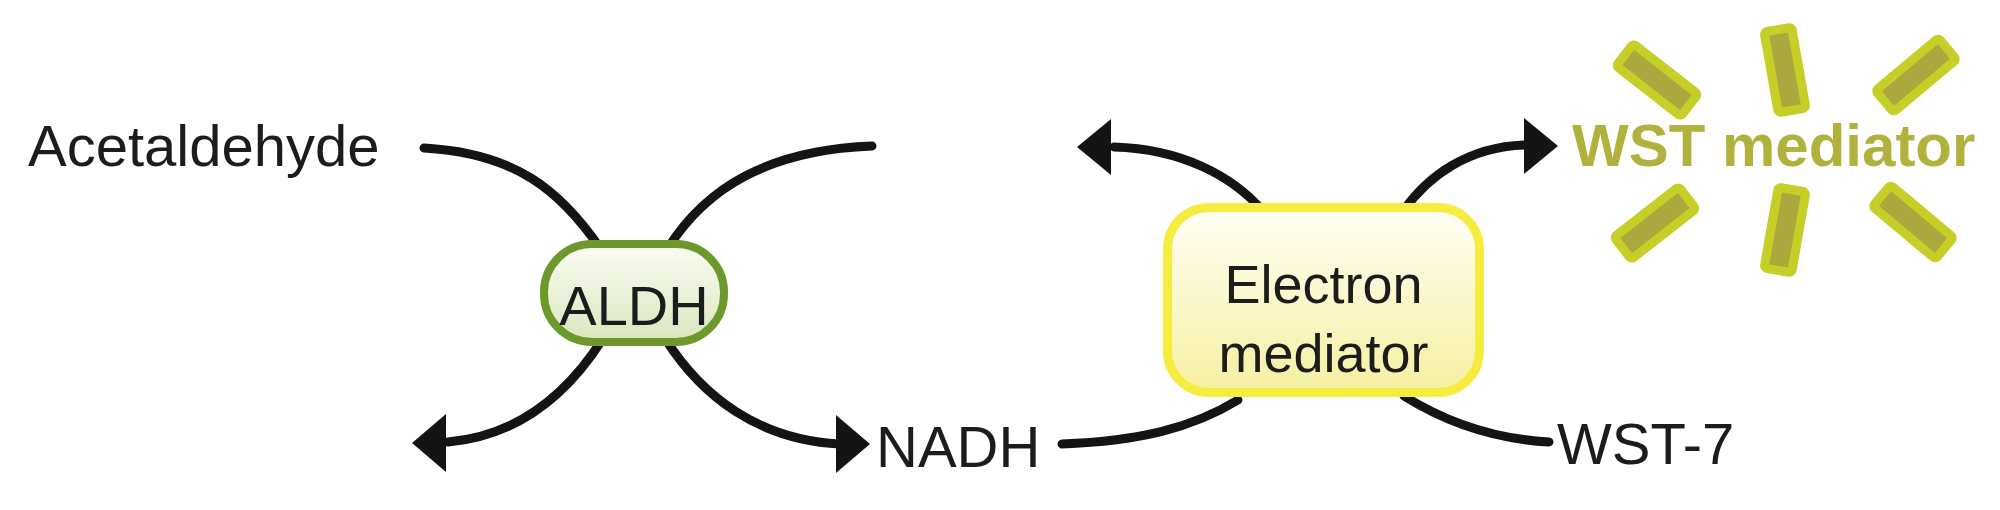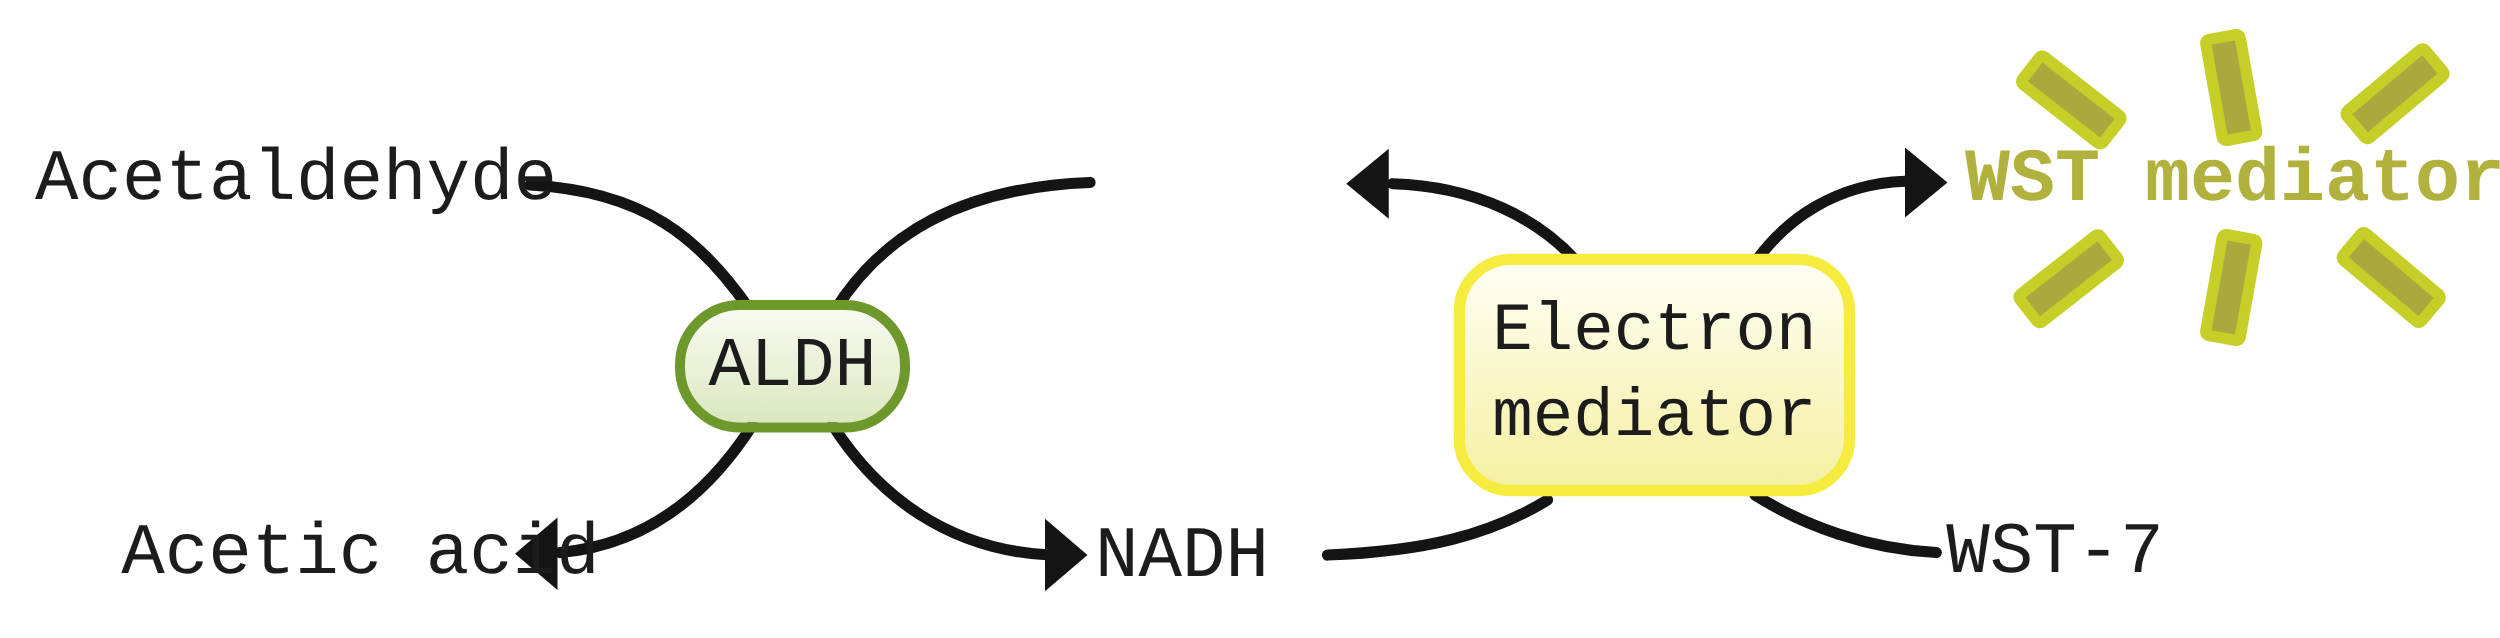--- a/index.html
+++ b/index.html
@@ -15,21 +15,21 @@
     --ray_border: #c5cf27;
     --ray_fill: #a9a93d;
     --bg: #ffffff;
   }
   html, body { margin: 0; padding: 0; background: var(--bg); }
   .canvas {
     position: relative;
     width: 2000px;
     height: 510px;
     background: var(--bg);
-    font-family: Liberation Mono, monospace;
+    font-family: Liberation Sans, sans-serif;
     overflow: hidden;
   }
   svg.layer {
     position: absolute;
     left: 0; top: 0;
     width: 2000px; height: 510px;
   }
   .flow {
     fill: none;
     stroke: var(--arrow);
@@ -59,21 +59,21 @@
   }
   .label.formazan {
     font-weight: bold;
     font-size: 60px;
     color: var(--formazan_text);
   }
   .node-box {
     position: absolute;
     box-sizing: border-box;
     display: flex;
-    align-items: center;
+    align-items: flex-end;
     justify-content: center;
     text-align: center;
     color: var(--text);
   }
   .aldh-box {
     left: 540px; top: 240px;
     width: 188px; height: 106px;
     border: 8px solid var(--aldh_border);
     border-radius: 52px;
     background: linear-gradient(180deg, var(--aldh_fill_top) 0%, var(--aldh_fill_bottom) 100%);
@@ -116,21 +116,20 @@
       <rect class="ray" x="1744" y="56" width="82" height="28" rx="3" transform="rotate(80 1785 70)"></rect>
       <rect class="ray" x="1875" y="61" width="82" height="28" rx="3" transform="rotate(-40 1916 75)"></rect>
       <rect class="ray" x="1614" y="209" width="82" height="28" rx="3" transform="rotate(-38 1655 223)"></rect>
       <rect class="ray" x="1744" y="216" width="82" height="28" rx="3" transform="rotate(-80 1785 230)"></rect>
       <rect class="ray" x="1872" y="208" width="82" height="28" rx="3" transform="rotate(40 1913 222)"></rect>
     </g>
   </svg>
 
   <div class="label" style="left:28px; top:145px;">Acetaldehyde</div>
 
-  <div class="label" style="left:97px; top:444px;">Acetic acid</div>
 
 
   <div class="label" style="left:876px; top:446px;">NADH</div>
 
   <div class="label" style="left:1557px; top:443px;">WST-7</div>
 
   <div class="label formazan" style="left:1572px; top:145px;">WST mediator</div>
 
   <div class="node-box aldh-box">
     <span>ALDH</span>

